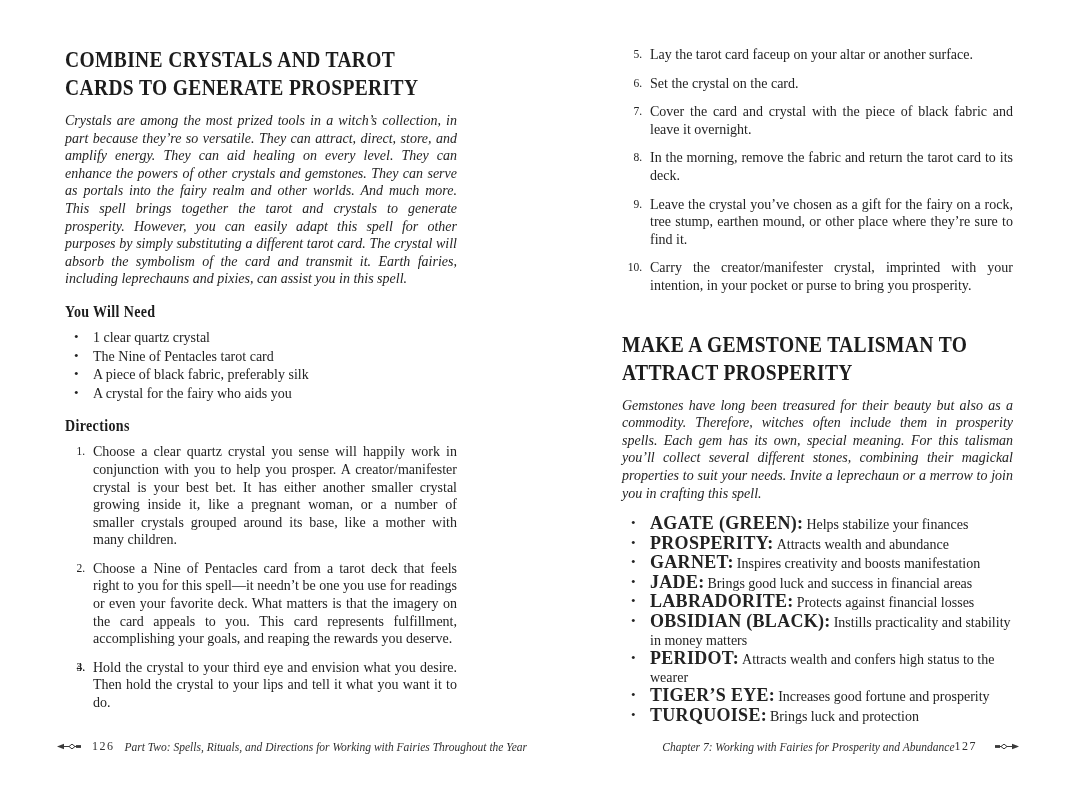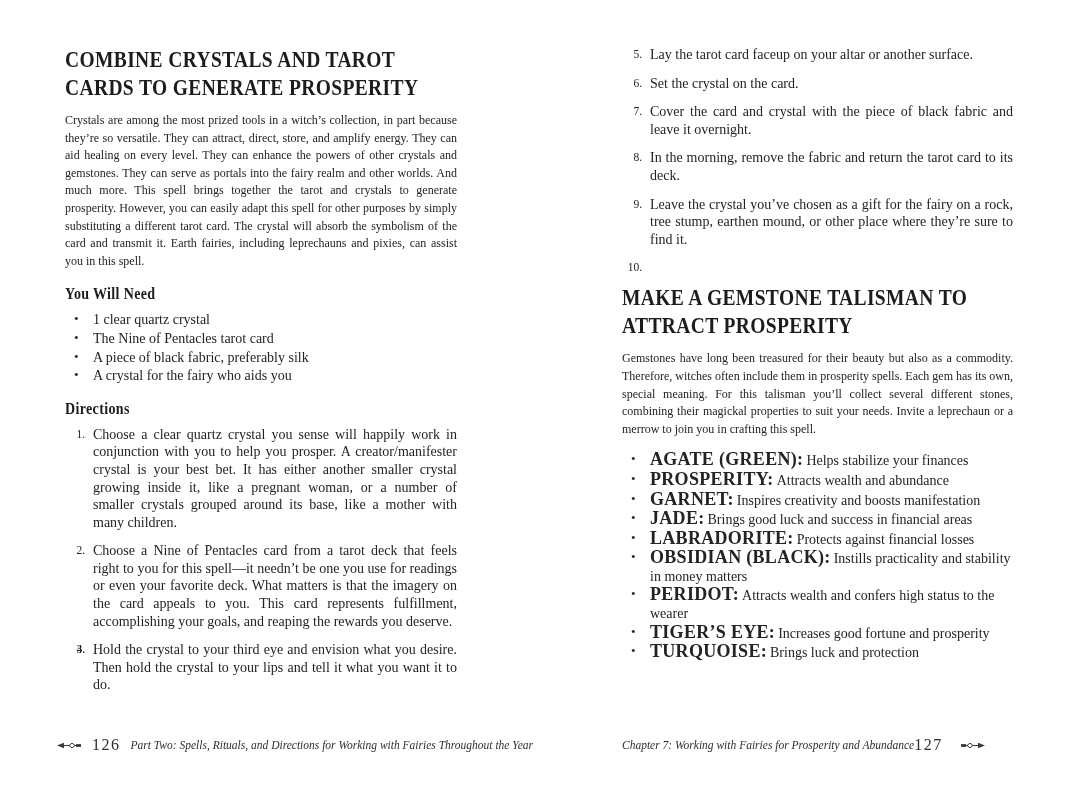--- a/index.html
+++ b/index.html
@@ -13,39 +13,39 @@
 
   .display{
     font-family:"Liberation Serif",serif;font-weight:700;color:#1c1c1c;
     transform:scaleX(.85);transform-origin:0 0;width:118%;
     letter-spacing:.4px;
   }
   .h1{font-size:23px;line-height:28px;margin:0 0 10px 0;}
   .h2{font-size:16.5px;line-height:20px;margin:14px 0 7px 0;}
   .h1-second{margin-top:36px;}
 
-  .body-par{font-size:12px;line-height:17.6px;text-align:justify;margin:0;color:#232323;}
+  .body-par{font-size:14px;line-height:17.6px;text-align:justify;margin:0;color:#232323;font-style:italic;}
 
   ul,ol{list-style:none;margin:0;padding:0;}
   li{position:relative;padding-left:28px;font-size:14px;line-height:17.6px;color:#232323;margin:0;}
   .dirs li{text-align:justify;margin-bottom:11px;}
   .dirs .num{position:absolute;left:0;width:20px;text-align:right;font-size:11.5px;color:#232323;}
   .bullets li{margin-bottom:1px;text-align:left;}
   .dot{position:absolute;left:9px;top:-1px;font-size:13px;}
   .gems li{margin-bottom:1px;text-align:left;}
   .gem-name{font-weight:700;font-size:18px;letter-spacing:.3px;margin-right:3px;}
 
   .footer{
     position:absolute;bottom:46px;font-size:11.5px;color:#2e2e2e;
     display:flex;align-items:center;
   }
   .footer-left{left:56px;}
-  .footer-right{left:622px;width:398px;justify-content:flex-start;}
+  .footer-right{left:622px;width:398px;justify-content:flex-end;}
   .footer .running{font-style:italic;}
-  .pagenum{font-style:normal;font-size:16px;letter-spacing:1.5px;color:#2e2e2e;}
+  .pagenum{font-style:normal;font-size:12px;letter-spacing:1.5px;color:#2e2e2e;}
   .footer-left .pagenum{margin:0 10px 0 10px;}
   .footer-right .rgroup{display:flex;align-items:center;}
   .footer-right .pagenum{margin-right:17px;}
   .orn{display:inline-block;vertical-align:middle;}
   .orn svg{display:block;}
 </style>
 </head>
 <body>
 
 <div class="spread">
@@ -125,20 +125,21 @@
           <span>In the morning, remove the fabric and return the tarot card to its deck.</span>
         </li>
 
         <li>
           <span class="num">9.</span>
           <span>Leave the crystal you’ve chosen as a gift for the fairy on a rock, tree stump, earthen mound, or other place where they’re sure to find it.</span>
         </li>
 
         <li>
           <span class="num">10.</span>
+          <span>Carry the creator/manifester crystal, imprinted with your intention, in your pocket or purse to bring you prosperity.</span>
         </li>
       </ol>
 
     <h1 class="display h1 h1-second">MAKE A GEMSTONE TALISMAN TO ATTRACT PROSPERITY</h1>
     <p class="body-par">Gemstones have long been treasured for their beauty but also as a commodity. Therefore, witches often include them in prosperity spells. Each gem has its own, special meaning. For this talisman you’ll collect several different stones, combining their magickal properties to suit your needs. Invite a leprechaun or a merrow to join you in crafting this spell.</p>
 
     <ul class="gems" style="margin-top:13px;">
 
         <li>
           <span class="dot">•</span><span class="gem-name">AGATE (GREEN):</span><span>Helps stabilize your finances</span>

